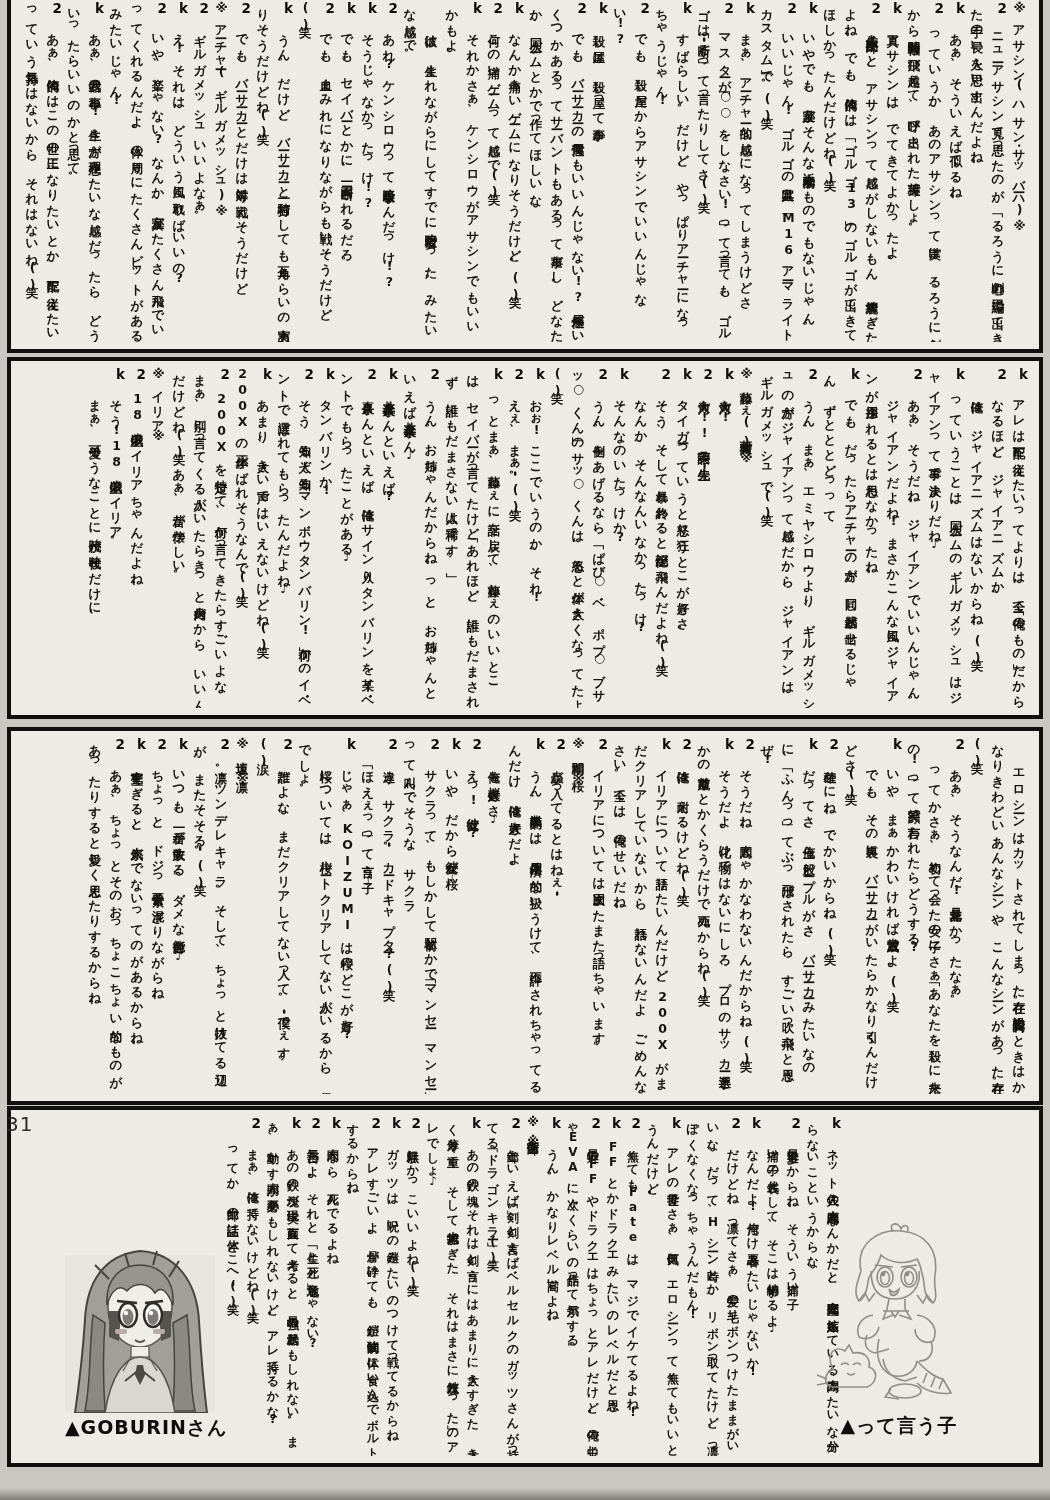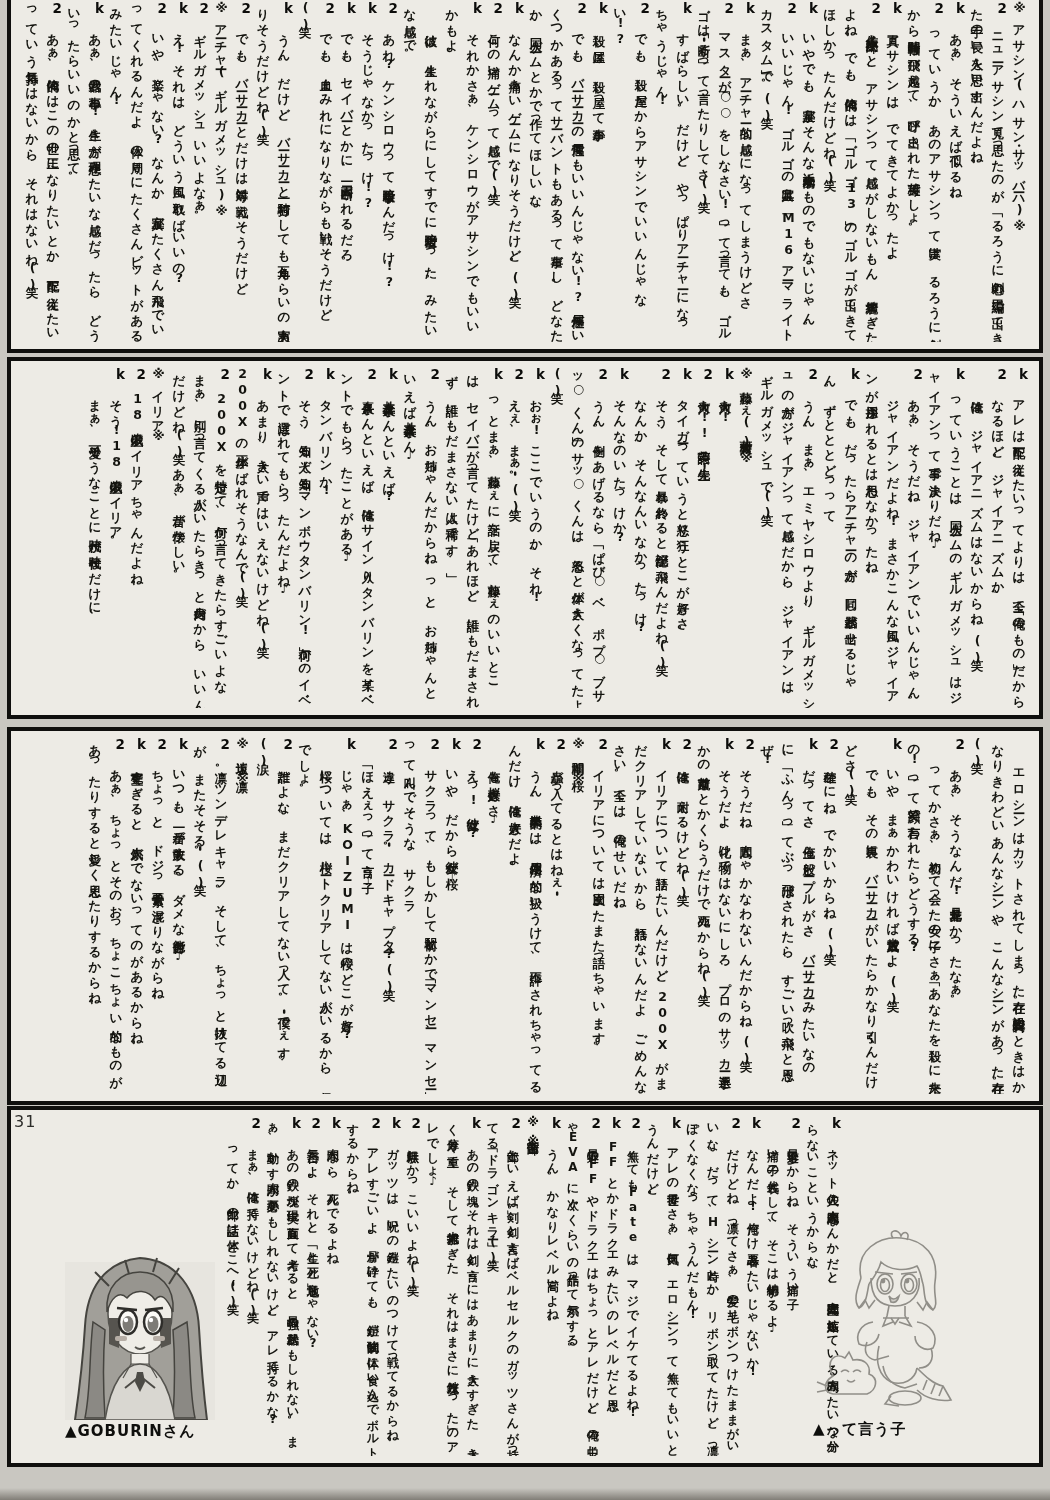--- a/index.html
+++ b/index.html
@@ -31,31 +31,31 @@
   .band4 .vtext{left:170px;right:196px;font-size:12px;line-height:20px;}
   .turn{position:relative;text-indent:25px;}
   .turn.header{text-indent:0;}
   .mark{
     position:absolute;top:-2px;right:1px;
     writing-mode:horizontal-tb;-webkit-writing-mode:horizontal-tb;
     font-size:13.5px;font-weight:700;text-indent:0;color:#0d0d0b;
   }
   
   .pagenum{
-    position:absolute;left:14px;top:1112px;
-    font-size:16px;font-weight:400;color:#2d2d2a;letter-spacing:1px;
+    position:absolute;left:6px;top:1112px;
+    font-size:20px;font-weight:400;color:#2d2d2a;letter-spacing:1px;
   }
   
   .figure{position:absolute;display:block;}
   .fig-left{left:14px;bottom:6px;width:156px;}
   .fig-right{right:14px;bottom:8px;width:172px;}
   .figure svg{display:block;}
   .fig-caption{
-    font-size:15px;font-weight:700;color:#0e0e0c;letter-spacing:1px;
-    margin-top:2px;white-space:nowrap;
+    font-size:19px;font-weight:700;color:#0e0e0c;letter-spacing:1px;
+    margin-top:2px;white-space:nowrap;text-align:center;
   }
   
   .scan-bottom{
     position:absolute;left:0;right:0;bottom:0;height:12px;
     background:linear-gradient(to bottom,rgba(0,0,0,0),rgba(58,53,46,.5));
   }
 </style>
 </head>
 <body>
 

